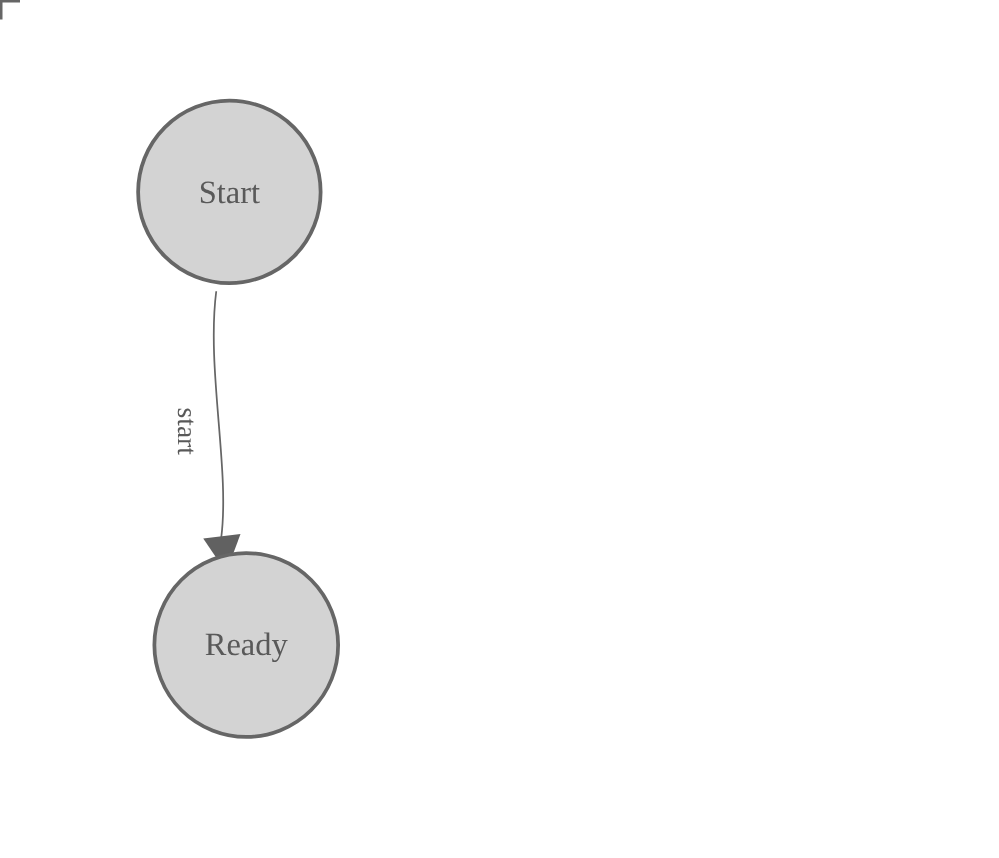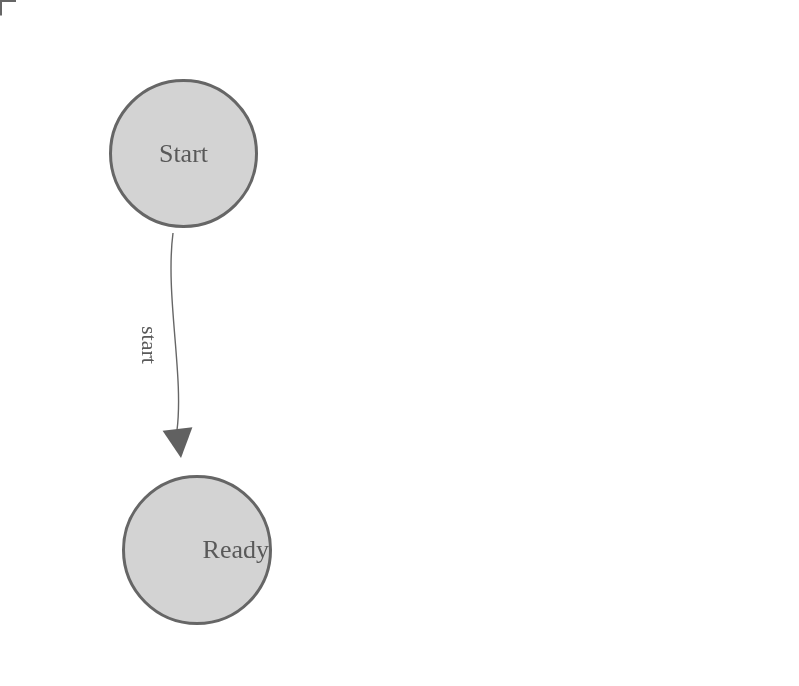--- a/index.html
+++ b/index.html
@@ -30,21 +30,21 @@
     border: 3px solid #666666;
     display: flex;
     align-items: center;
     justify-content: center;
     color: #595959;
     font-size: 26px;
     cursor: default;
     user-select: none;
   }
   .node-start   { left: 109px; top: 79px;  width: 149px; height: 149px; }
-  .node-ready   { left: 122px; top: 475px; width: 150px; height: 150px; justify-content: flex-end; }
+  .node-ready   { left: 122px; top: 441px; width: 150px; height: 150px; }
   .node-disable { left: 502px; top: 258px; width: 148px; height: 148px; }
   .edge-label {
     position: absolute;
     left: 149px;
     top: 345px;
     transform: translate(-50%, -50%) rotate(90deg);
     font-size: 22px;
     color: #595959;
     white-space: nowrap;
     user-select: none;

